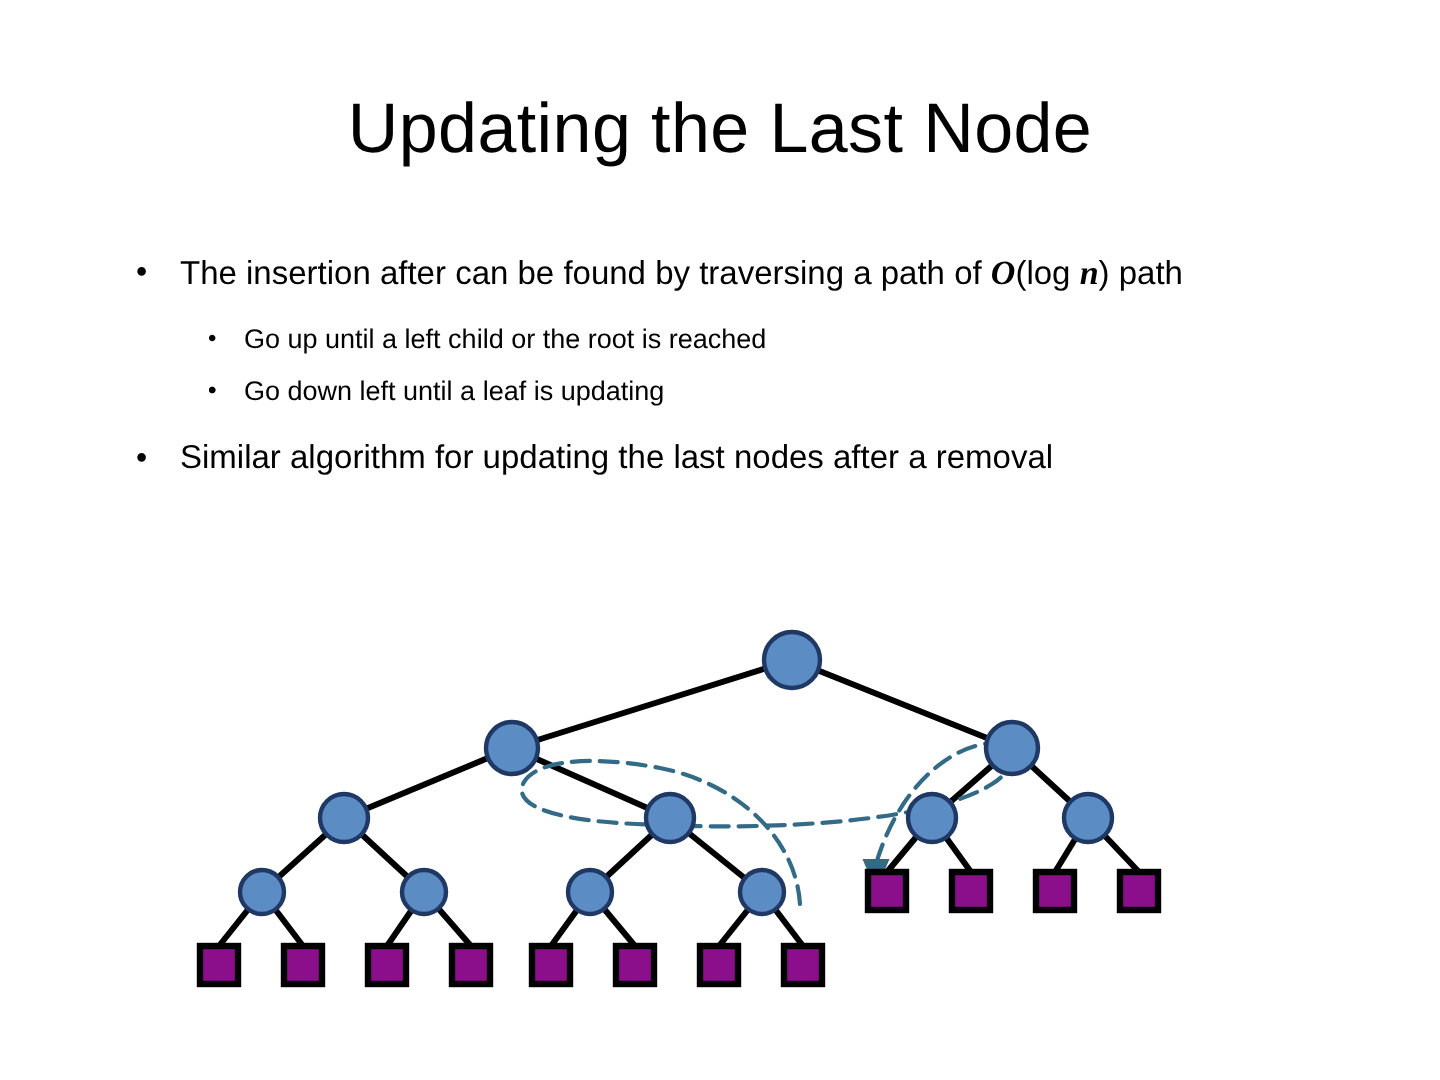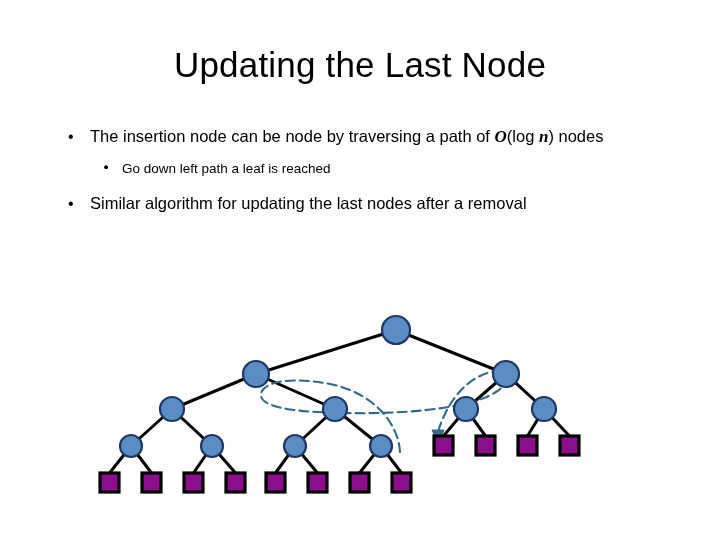--- a/index.html
+++ b/index.html
@@ -103,33 +103,34 @@
 <body>
 
 <div id="slide">
 
   <div id="slide-title">Updating the Last Node</div>
 
   <div id="body-text">
 
     <div class="bullet-l1">
       <span class="marker">•</span>
-      <span>The insertion node can be node by traversing a path of </span><span class="mono-o">O</span><span>(log </span><span class="mono-n">n</span><span>)</span><span> nodes</span>
+      <span>The insertion after can be found by traversing a path of </span><span class="mono-o">O</span><span>(log </span><span class="mono-n">n</span><span>)</span><span> path</span>
     </div>
 
     <div id="sub-list">
       <div class="bullet-l2">
         <span class="marker">•</span>
+        <span>Go up until a left child or the root is reached</span>
       </div>
       <div class="bullet-l2">
         <span class="marker">•</span>
       </div>
       <div class="bullet-l2">
         <span class="marker">•</span>
-        <span>Go down left path a leaf is reached</span>
+        <span>Go down left until a leaf is updating</span>
       </div>
     </div>
 
     <div class="bullet-l1" id="bullet-removal">
       <span class="marker">•</span>
       <span>Similar algorithm for updating the last nodes after a removal</span>
     </div>
 
   </div>
 

